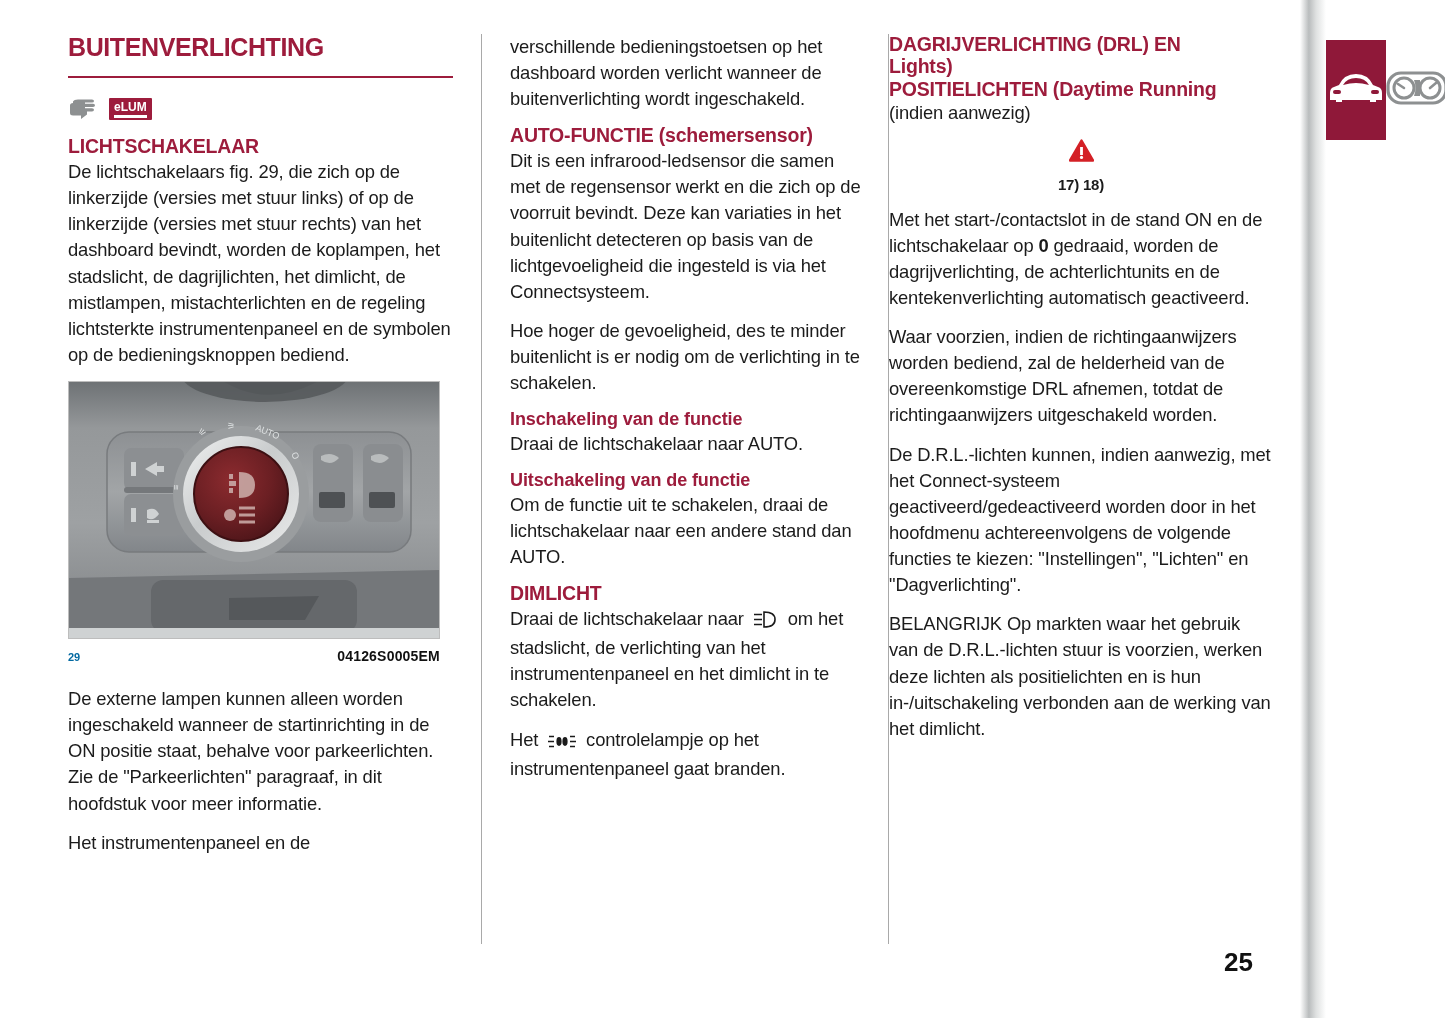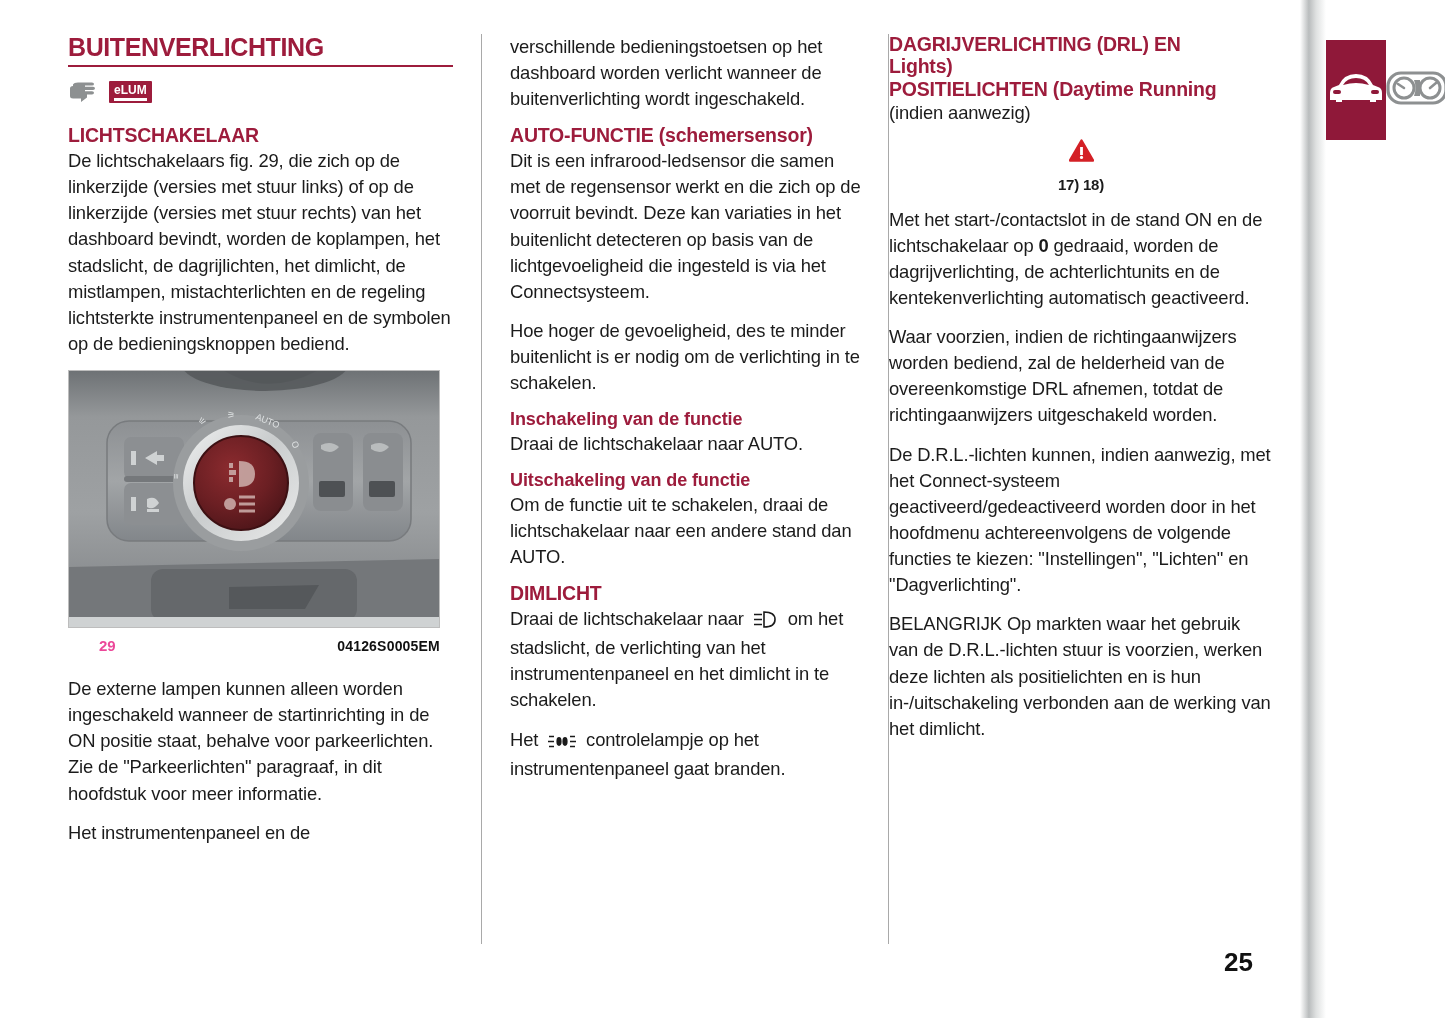--- a/index.html
+++ b/index.html
@@ -32,21 +32,21 @@
   .col-2 { width: 385px; margin-left: 28px; padding-left: 28px; border-left: 1.6px solid #a9a9a9; }
   .col-3 { width: 385px; margin-left: 22px; border-left: 1.6px solid #a9a9a9; }
 
   
   .h1 {
     color: #9d1c3c;
     font-size: 25px;
     font-weight: bold;
     letter-spacing: -0.4px;
     line-height: 1.05;
-    padding-bottom: 5px;
+    padding-bottom: 16px;
     border-bottom: 2.4px solid #9d1c3c;
     margin-bottom: 14px;
   }
   .h2 {
     color: #9d1c3c;
     font-size: 19.5px;
     font-weight: bold;
     letter-spacing: -0.2px;
     line-height: 1.12;
     margin-bottom: 1px;
@@ -67,21 +67,21 @@
     color: #1b1b1b;
     margin-bottom: 13px;
     letter-spacing: -0.15px;
   }
   p.sub { margin-bottom: 10px; }
   .b { font-weight: bold; }
 
   
   .elum-row {
     display: flex;
-    align-items: flex-start;
+    align-items: flex-end;
     gap: 9px;
     margin-bottom: 16px;
     height: 28px;
   }
   .hand-icon { width: 32px; height: 22px; display: block; }
   .elum-badge {
     display: inline-flex;
     flex-direction: column;
     align-items: center;
     background: #9d1c3c;
@@ -106,21 +106,21 @@
     background: #8f9294;
   }
   .fig-caption {
     display: flex;
     justify-content: space-between;
     align-items: baseline;
     width: 372px;
     margin-top: 9px;
     margin-bottom: 22px;
   }
-  .fig-num { font-size: 15px; font-weight: bold; color: #ec4899; margin-left: 31px; }
+  .fig-num { font-size: 11px; font-weight: bold; color: #0369a1; }
   .fig-code { font-size: 14px; font-weight: bold; color: #111; letter-spacing: 0.2px; }
 
   
   .sym { display: inline-block; vertical-align: -3px; margin: 0 4px; }
 
   
   .warn-row { display: flex; align-items: center; gap: 10px; margin: 12px 0 14px 0; flex-direction: column; }
   .warn-refs { font-size: 15px; font-weight: bold; color: #1b1b1b; letter-spacing: -0.2px; }
 
   

